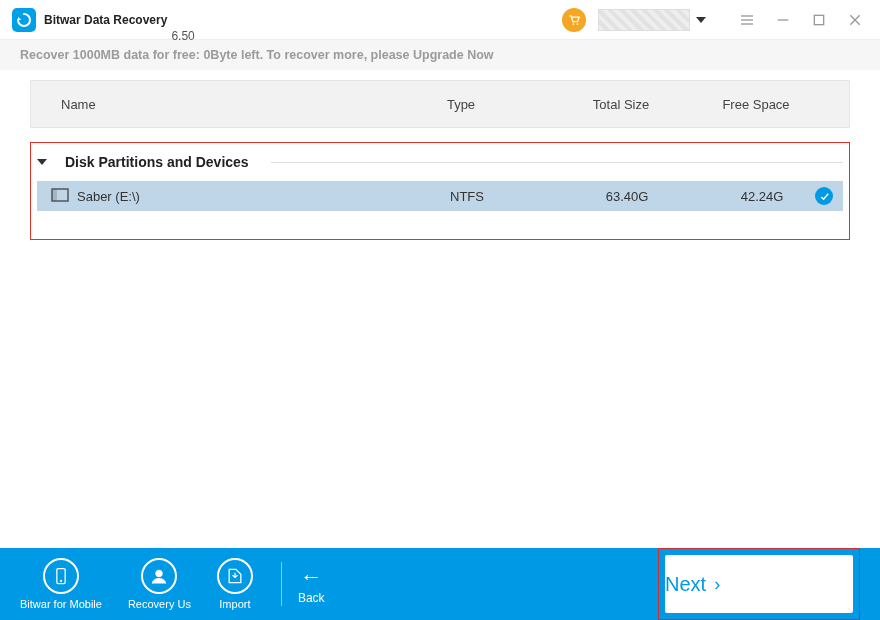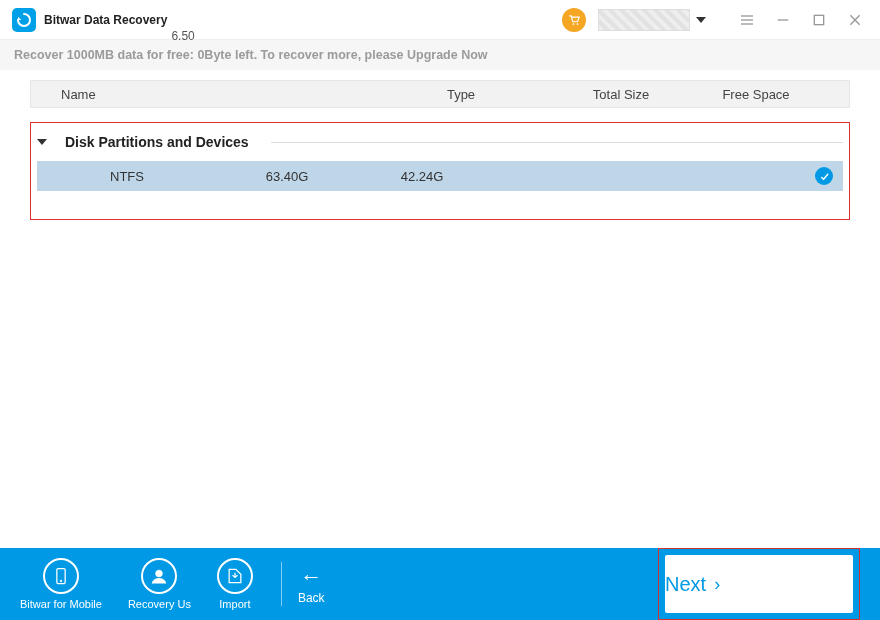--- a/index.html
+++ b/index.html
@@ -11,24 +11,24 @@
 .app-title { font-size: 12px; font-weight: bold; color: #222; }
 .app-version { font-size: 12px; color: #555; margin-left: 4px; position: relative; top: 16px; }
 .titlebar-spacer { flex: 1; }
 .cart-btn { width: 24px; height: 24px; background: #f5a623; border-radius: 50%; display: flex; align-items: center; justify-content: center; margin-right: 12px; cursor: pointer; }
 .cart-btn svg { width: 14px; height: 14px; fill: #fff; }
 .user-dropdown { width: 92px; height: 22px; background: repeating-linear-gradient(45deg,#eee,#eee 4px,#e2e2e2 4px,#e2e2e2 8px); border: 1px solid #ddd; margin-right: 6px; }
 .caret { width: 0; height: 0; border-left: 5px solid transparent; border-right: 5px solid transparent; border-top: 6px solid #333; margin-right: 18px; cursor: pointer; }
 .win-btn { width: 26px; height: 26px; display: flex; align-items: center; justify-content: center; margin-left: 10px; cursor: pointer; color: #888; }
 .win-btn svg { width: 16px; height: 16px; stroke: #999; fill: none; stroke-width: 2; }
 
-.promo-bar { height: 30px; background: #f6f6f6; padding: 0 14px; display: flex; align-items: center; font-size: 12.5px; color: #9b9b9b; font-weight: bold; }
+.promo-bar { height: 30px; background: #f6f6f6; padding: 0 20px; display: flex; align-items: center; font-size: 12.5px; color: #9b9b9b; font-weight: bold; }
 
 .content { padding: 10px 30px 0 30px; }
-.table-header { display: flex; height: 28px; align-items: center; background: #f2f2f2; border: 1px solid #e5e5e5; font-size: 13px; color: #444; }
+.table-header { display: flex; height: 48px; align-items: center; background: #f2f2f2; border: 1px solid #e5e5e5; font-size: 13px; color: #444; }
 .col-name { width: 340px; padding-left: 30px; }
 .col-type { width: 180px; text-align: center; }
 .col-size { width: 140px; text-align: center; }
 .col-free { width: 130px; text-align: center; }
 
 .red-box { border: 1px solid #e03030; margin-top: 14px; padding: 6px 6px 28px 6px; }
 .section-row { display: flex; align-items: center; height: 26px; font-size: 14px; font-weight: bold; color: #222; gap: 12px; }
 .disclosure { width: 0; height: 0; border-top: 5px solid transparent; border-bottom: 5px solid transparent; border-left: 6px solid #333; transform: rotate(90deg); margin: 0 8px 0 2px; }
 .section-line { flex: 1; height: 1px; background: #ddd; margin-left: 10px; }
 
@@ -110,20 +110,29 @@
   </div>
 
   <div class="red-box">
     <div class="section-row">
       <div class="disclosure"></div>
       <span>Disk Partitions and Devices</span>
       <div class="section-line"></div>
     </div>
 
     <div class="partition-row">
+      <div class="col-name">
+        <span class="partition-icon">
+          <svg width="18" height="14" viewBox="0 0 18 14">
+              <rect x="1" y="1" width="16" height="12" stroke="#555" fill="none" stroke-width="1.5"></rect>
+              <rect x="1" y="1" width="5" height="12" fill="#555" opacity="0.25"></rect>
+            </svg>
+        </span>
+        <span>Saber (E:\)</span>
+      </div>
       <div class="col-type">NTFS</div>
       <div class="col-size">63.40G</div>
       <div class="col-free">42.24G</div>
       <div class="check-badge">
         <svg viewBox="0 0 24 24">
             <polyline points="5,13 10,18 20,6"></polyline>
           </svg>
       </div>
     </div>
   </div>

